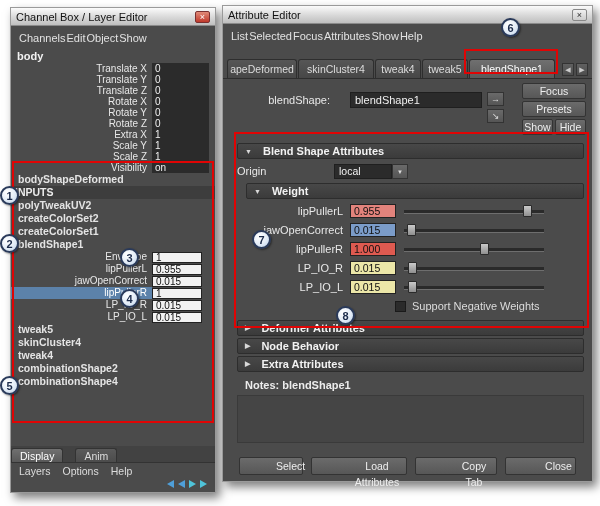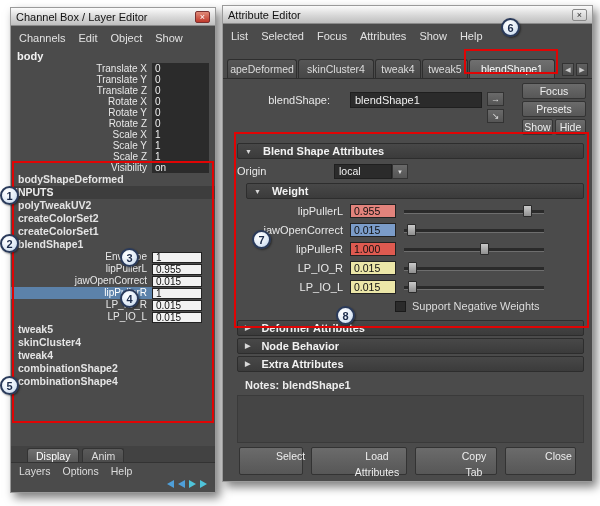--- a/index.html
+++ b/index.html
@@ -13,39 +13,39 @@
 
   .titlebar { height:18px; background:linear-gradient(#fbfbfb,#d8d8d8 55%,#bfbfbf);
               display:flex; align-items:center; padding:0 5px; font-size:11px; color:#111;
               border-bottom:1px solid #8a8a8a; }
   .titlebar .title { flex:1; white-space:nowrap; overflow:hidden; }
   .close-btn { width:15px; height:12px; font-size:9px; line-height:11px; text-align:center;
                border:1px solid #7a3030; background:linear-gradient(#e08a78,#c0392b);
                color:#fff; border-radius:2px; }
   #ae-window .close-btn { background:linear-gradient(#f0f0f0,#cccccc); color:#333; border-color:#888; }
 
-  .menubar { display:flex; gap:13px; padding:12px 8px; font-size:11px; color:#e2e2e2;
+  .menubar { display:flex; gap:1px; padding:12px 8px; font-size:11px; color:#e2e2e2;
              height:17px; align-items:center; }
 
   
   .cb-body-label { font-size:11px; font-weight:bold; color:#f2f2f2; padding:0 6px; height:13px; line-height:13px; }
   .ch-row { display:flex; height:11px; font-size:10px; align-items:center; }
   .ch-label { width:141px; text-align:right; padding-right:5px; color:#e8e8e8; }
   .ch-val { width:57px; height:11px; line-height:11px; background:#2b2b2b; color:#f0f0f0; padding:0 3px; }
   .sec-strip { height:13px; line-height:13px; background:#3d3d3d; color:#ececec; font-weight:bold;
                font-size:10.5px; padding:0 4px; }
   .node-item { height:13px; line-height:13px; color:#e4e4e4; font-weight:bold; font-size:10.5px; padding-left:7px; }
   .sub-row { display:flex; height:12px; font-size:10px; align-items:center; }
   .sub-label { width:141px; height:12px; line-height:12px; text-align:right; padding-right:5px; color:#e8e8e8; }
   .sub-label.selected { background:#5c82aa; color:#fff; }
   .sub-val { width:50px; height:11px; line-height:10px; background:#f2f2f2; color:#111;
              padding:0 3px; border:1px solid #222; }
 
   .cb-bottom { position:absolute; left:0; right:0; bottom:0; }
-  .cb-tabs { display:flex; gap:3px; padding:2px 16px 0; background:#424242; border-bottom:1px solid #333; height:17px; }
+  .cb-tabs { display:flex; gap:12px; padding:2px 0 0; background:#424242; border-bottom:1px solid #333; height:17px; }
   .cb-tab { font-size:10.5px; color:#ddd; padding:0 8px; line-height:14px;
             background:linear-gradient(#5a5a5a,#4c4c4c); border:1px solid #333; border-bottom:none;
             border-radius:3px 3px 0 0; }
   .cb-tab.selected { background:linear-gradient(#707070,#585858); color:#fff; }
   .cb-menus { display:flex; gap:12px; padding:1px 8px; font-size:10.5px; color:#ddd; height:15px; align-items:center; }
   .cb-icons { display:flex; gap:4px; justify-content:flex-end; padding:1px 8px 3px; height:14px; align-items:center; }
   .tri-r { width:0; height:0; border-top:4px solid transparent; border-bottom:4px solid transparent; border-left:7px solid #4fc3d9; }
   .tri-l { width:0; height:0; border-top:4px solid transparent; border-bottom:4px solid transparent; border-right:7px solid #4f9fd9; }
 
   
@@ -95,21 +95,21 @@
                    box-shadow:0 1px 0 #6e6e6e; }
   .slider .handle { position:absolute; top:1px; width:9px; height:12px;
                     background:linear-gradient(#cacaca,#8f8f8f); border:1px solid #2a2a2a; border-radius:1px; }
   .support-row { display:flex; align-items:center; gap:6px; height:16px; margin:2px 0 6px 149px;
                  font-size:11px; color:#dcdcdc; }
   .checkbox { width:11px; height:11px; background:#2b2b2b; border:1px solid #1a1a1a; }
   .notes-bar { height:15px; line-height:15px; font-size:11px; font-weight:bold; color:#ececec;
                padding:0 8px; margin-top:6px; }
   .notes-area { height:48px; background:#454545; border:1px solid #3a3a3a; margin-top:2px; }
   .ae-footer { position:absolute; left:0; right:0; bottom:6px; display:flex; gap:8px; padding:0 16px; }
-  .ae-footer .btn { height:28px; line-height:16px;padding-left:36px; }
+  .ae-footer .btn { height:18px; line-height:16px;padding-left:36px; }
 
   
   .red-box { position:absolute; border:2px solid #e00404; pointer-events:none; z-index:40; }
   .callout { position:absolute; width:19px; height:19px; border-radius:50%;
              background:radial-gradient(circle at 35% 30%, #ffffff, #e3ecf7 55%, #b9cfe8);
              border:2px solid #2a3a5a; color:#1a2a4a; font-size:11px; font-weight:bold;
              display:flex; align-items:center; justify-content:center;
              box-shadow:1px 1px 2px rgba(0,0,0,.45); z-index:50; }
 </style>
 </head>
@@ -146,21 +146,21 @@
     </div>
   <div class="ch-row">
       <span class="ch-label">Rotate Y</span>
       <span class="ch-val">0</span>
     </div>
   <div class="ch-row">
       <span class="ch-label">Rotate Z</span>
       <span class="ch-val">0</span>
     </div>
   <div class="ch-row">
-      <span class="ch-label">Scale X</span>
+      <span class="ch-label">Extra X</span>
       <span class="ch-val">1</span>
     </div>
   <div class="ch-row">
       <span class="ch-label">Scale Y</span>
       <span class="ch-val">1</span>
     </div>
   <div class="ch-row">
       <span class="ch-label">Scale Z</span>
       <span class="ch-val">1</span>
     </div>

